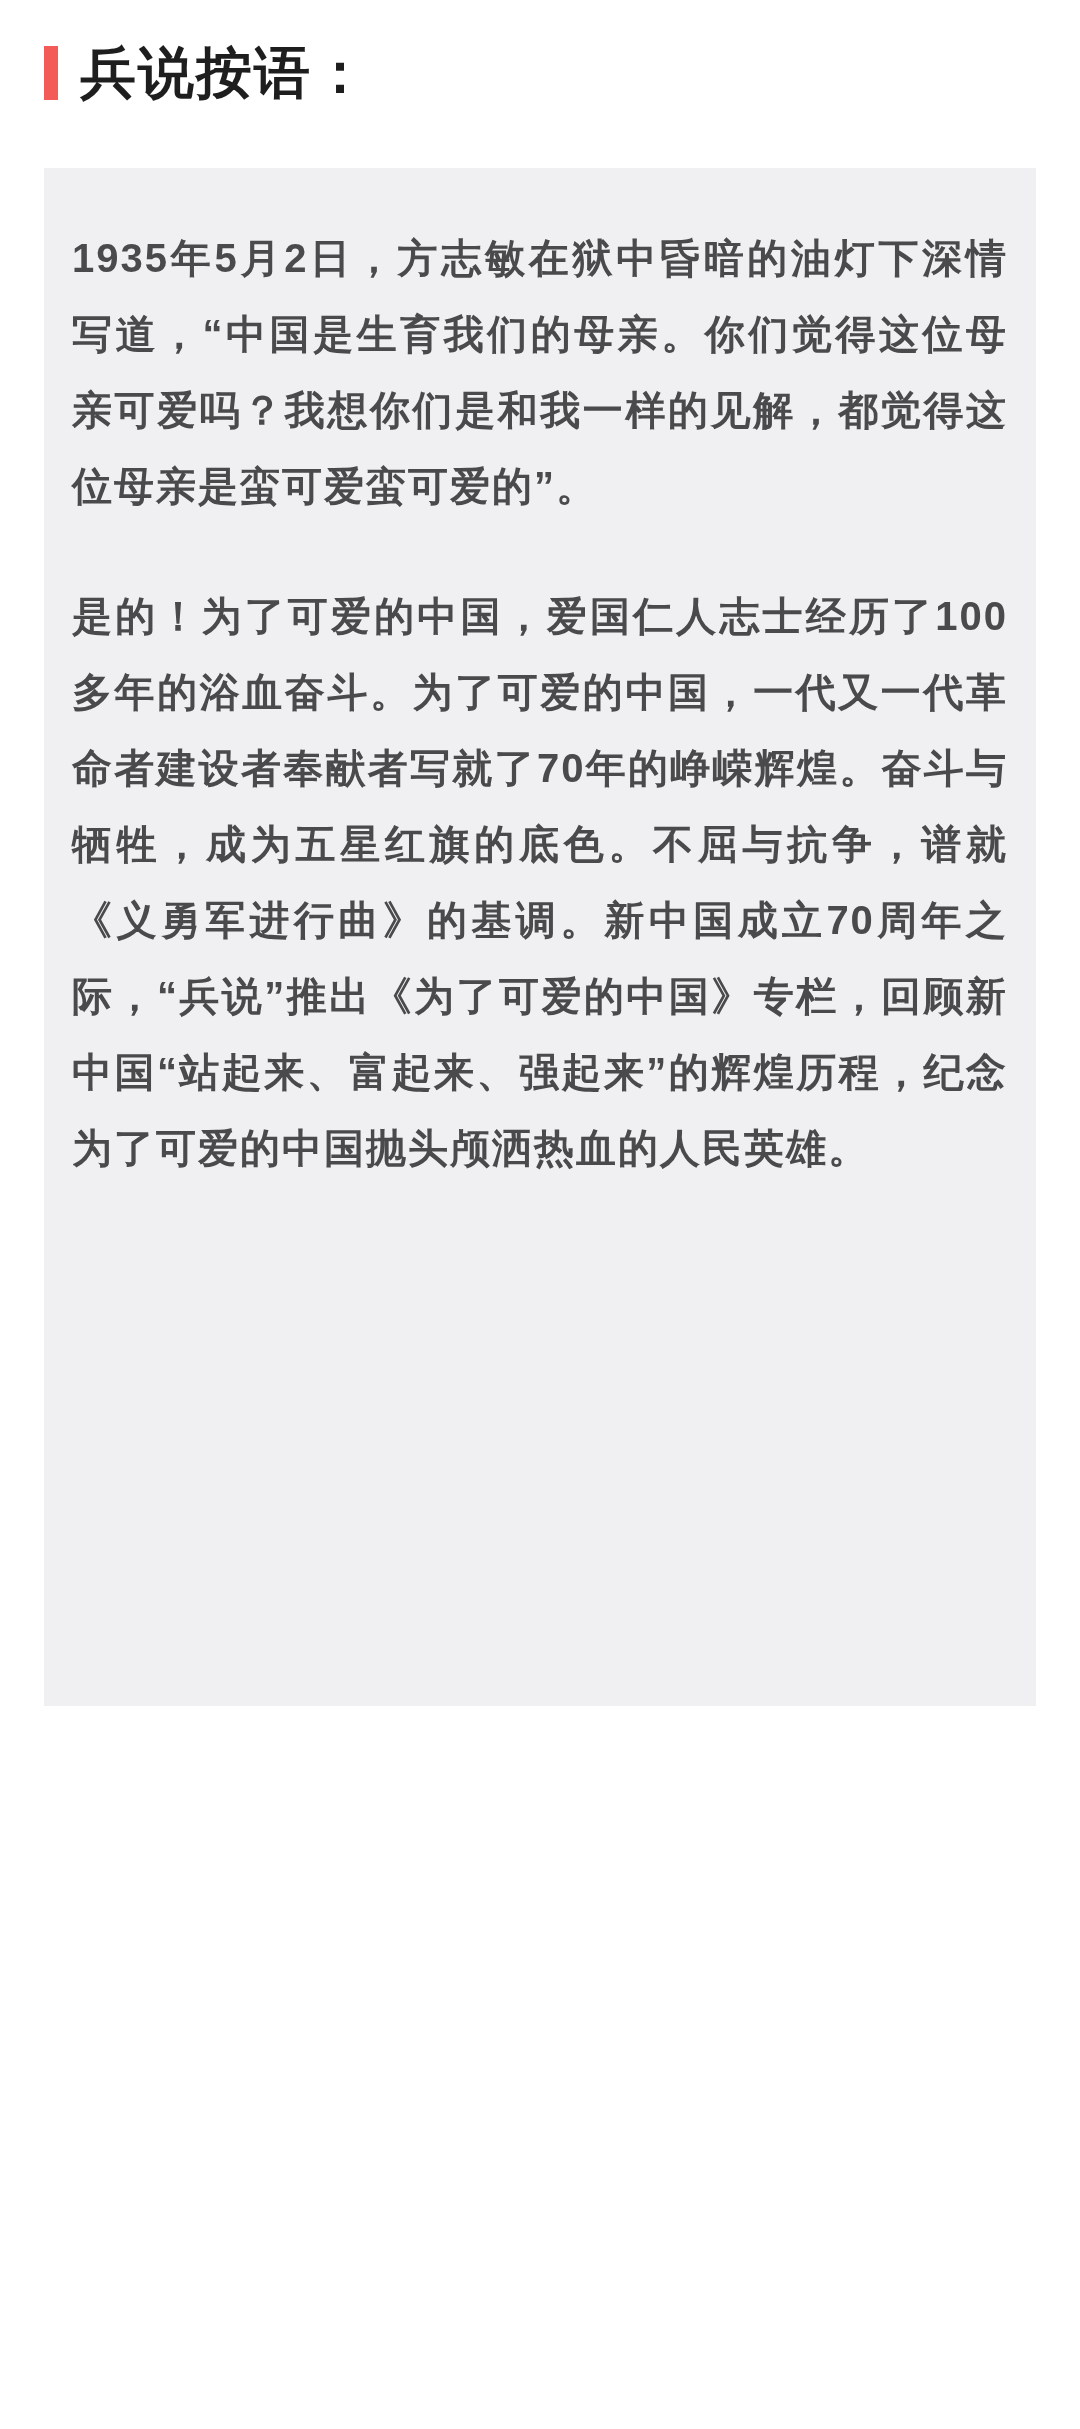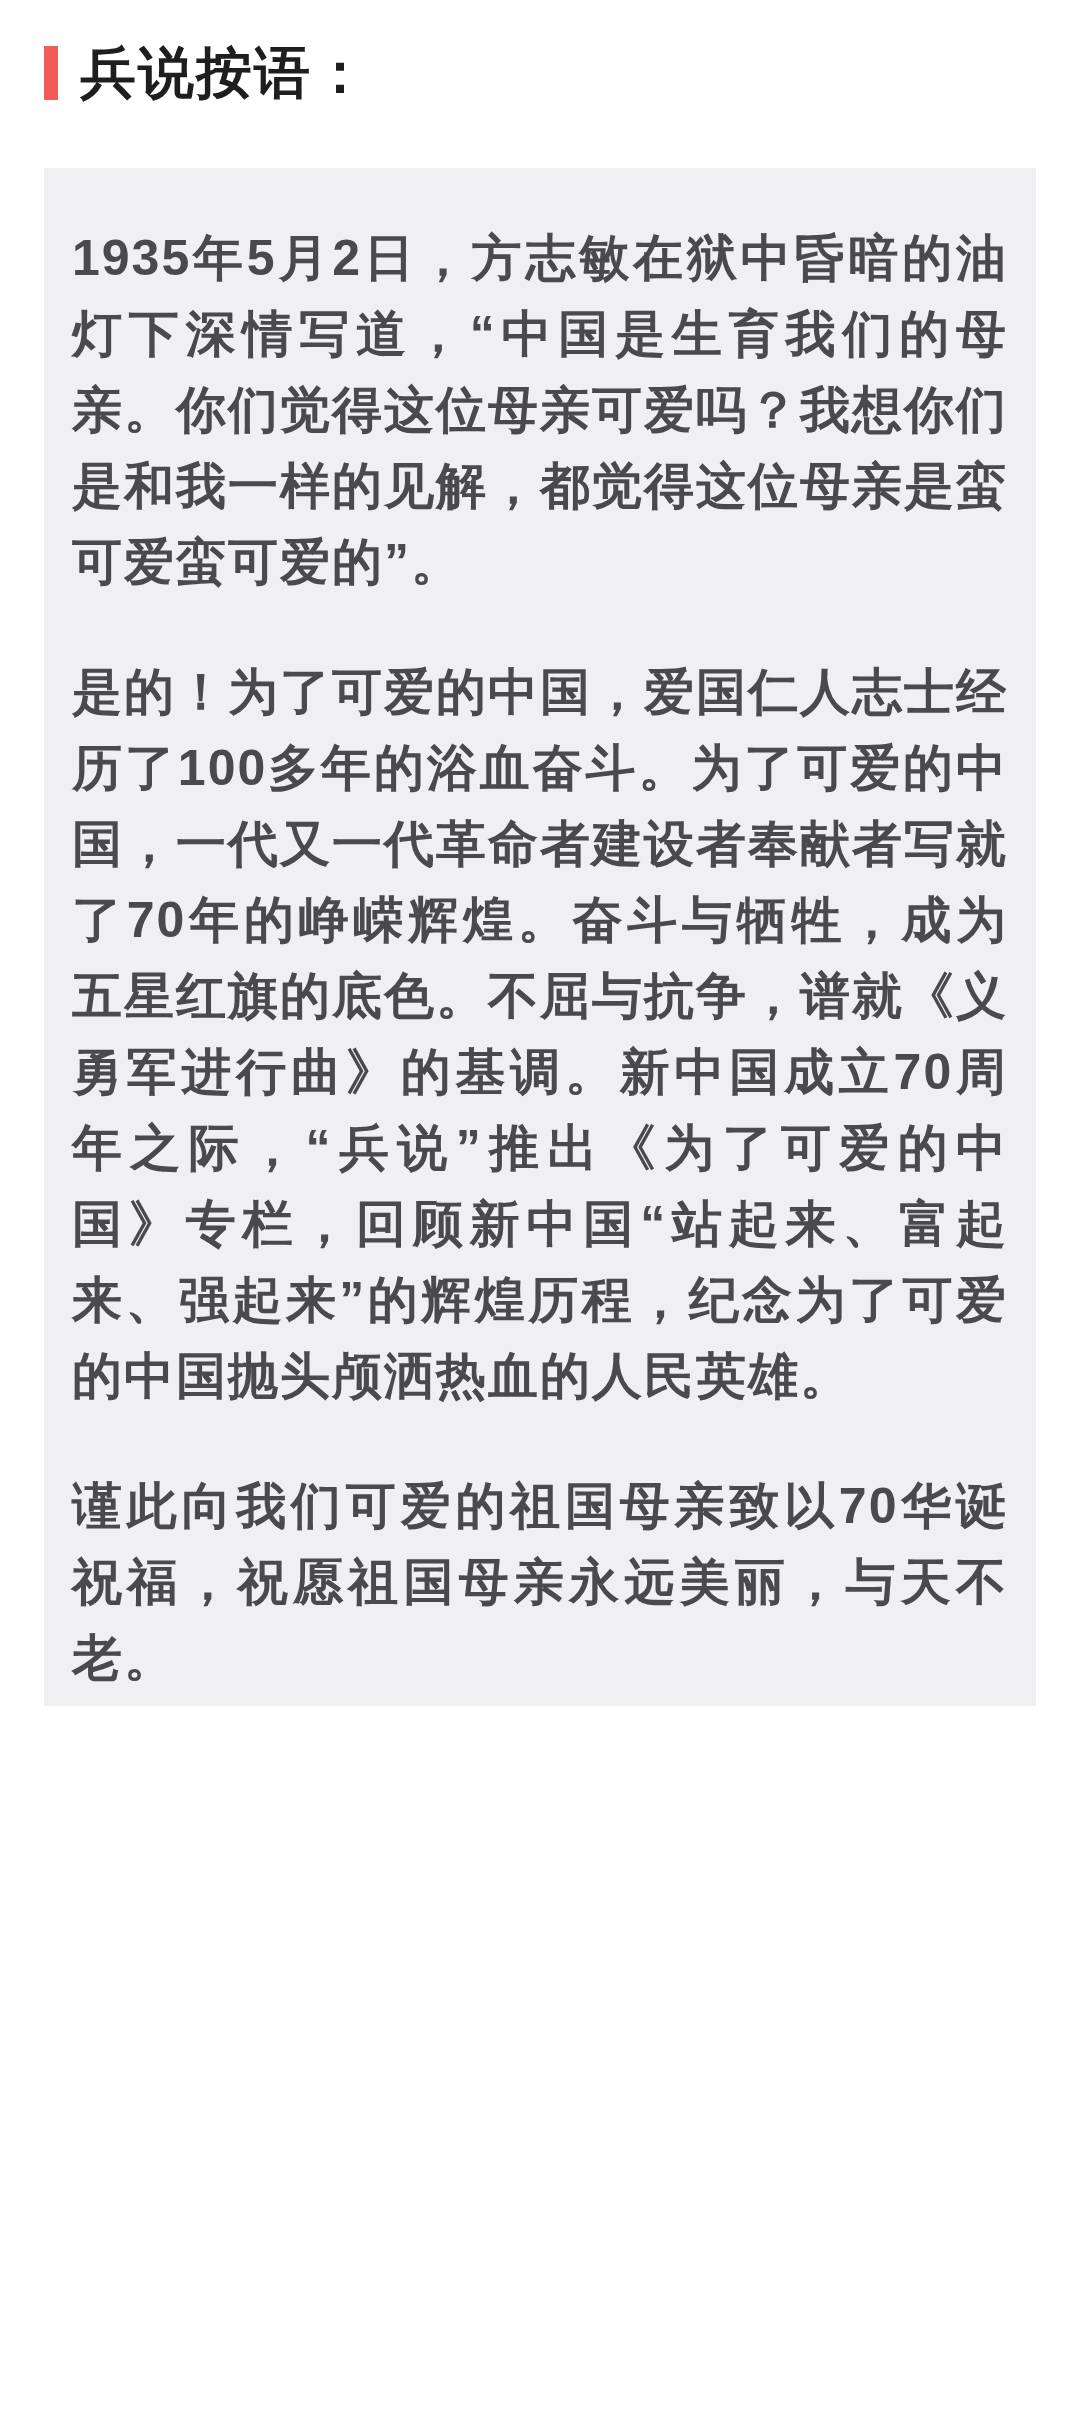--- a/index.html
+++ b/index.html
@@ -38,21 +38,21 @@
     box-sizing: border-box;
     margin: 64px 0 0 44px;
     width: 992px;
     height: 2196px;
     padding: 52px 28px 40px 28px;
     background: #f0f0f2;
     overflow: hidden;
   }
   .note-box p {
     margin: 0 0 54px 0;
-    font-size: 50px;
+    font-size: 40px;
     line-height: 76px;
     font-weight: bold;
     color: #4a4a4c;
     letter-spacing: 2px;
     text-align: justify;
     text-justify: inter-ideograph;
   }
   .note-box p:last-child {
     margin-bottom: 0;
   }
@@ -76,20 +76,19 @@
 <div class="page">
 
   <div class="header">
     <span class="accent-bar"></span>
     <span class="page-title">兵说按语：</span>
   </div>
 
   <div class="note-box">
     <p>1935年5月2日，方志敏在狱中昏暗的油灯下深情写道，“中国是生育我们的母亲。你们觉得这位母亲可爱吗？我想你们是和我一样的见解，都觉得这位母亲是蛮可爱蛮可爱的”。</p>
     <p>是的！为了可爱的中国，爱国仁人志士经历了100多年的浴血奋斗。为了可爱的中国，一代又一代革命者建设者奉献者写就了70年的峥嵘辉煌。奋斗与牺牲，成为五星红旗的底色。不屈与抗争，谱就《义勇军进行曲》的基调。新中国成立70周年之际，“兵说”推出《为了可爱的中国》专栏，回顾新中国“站起来、富起来、强起来”的辉煌历程，纪念为了可爱的中国抛头颅洒热血的人民英雄。</p>
-    <p>谨此向我们可爱的祖国母亲致以70华诞祝福，祝愿祖国母亲永远美丽，与天不老。</p>
   </div>
 
   <div class="watermark-row">
     <span class="watermark">头条 @兵说</span>
   </div>
 
 </div>
 
 </body></html>

